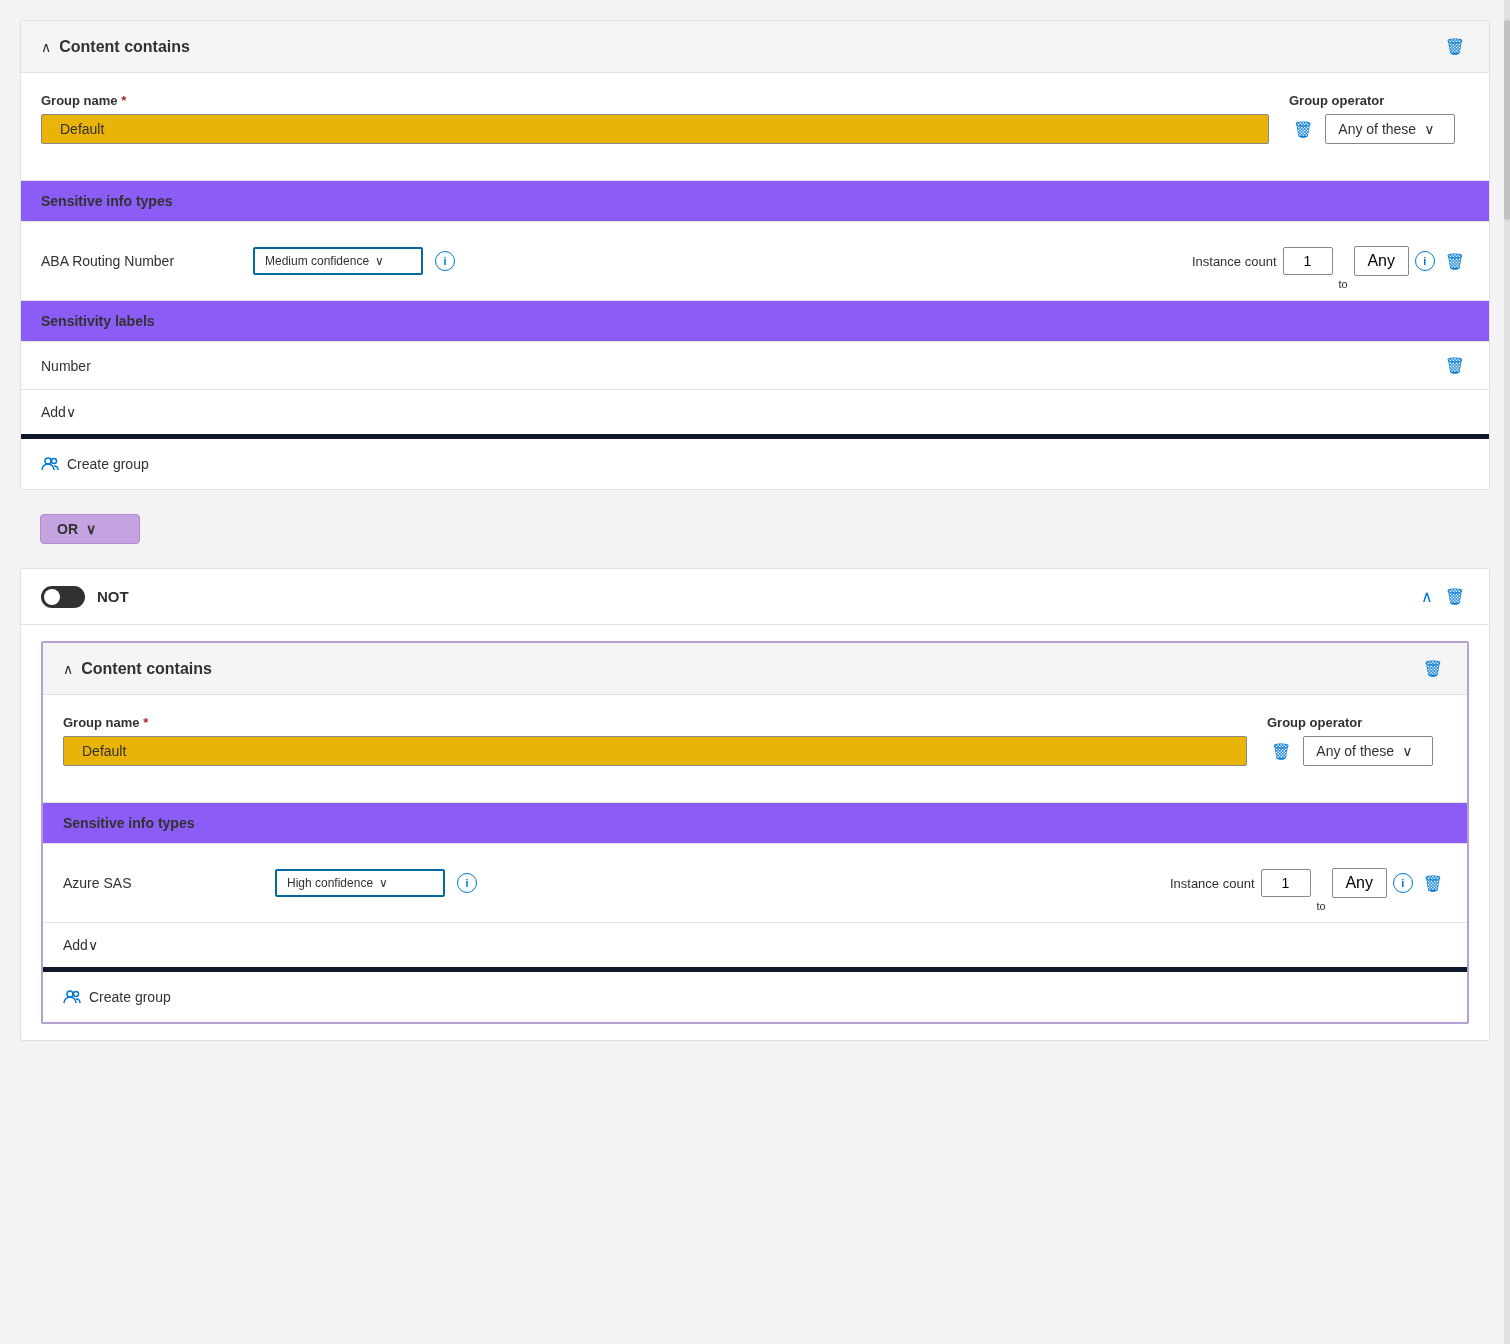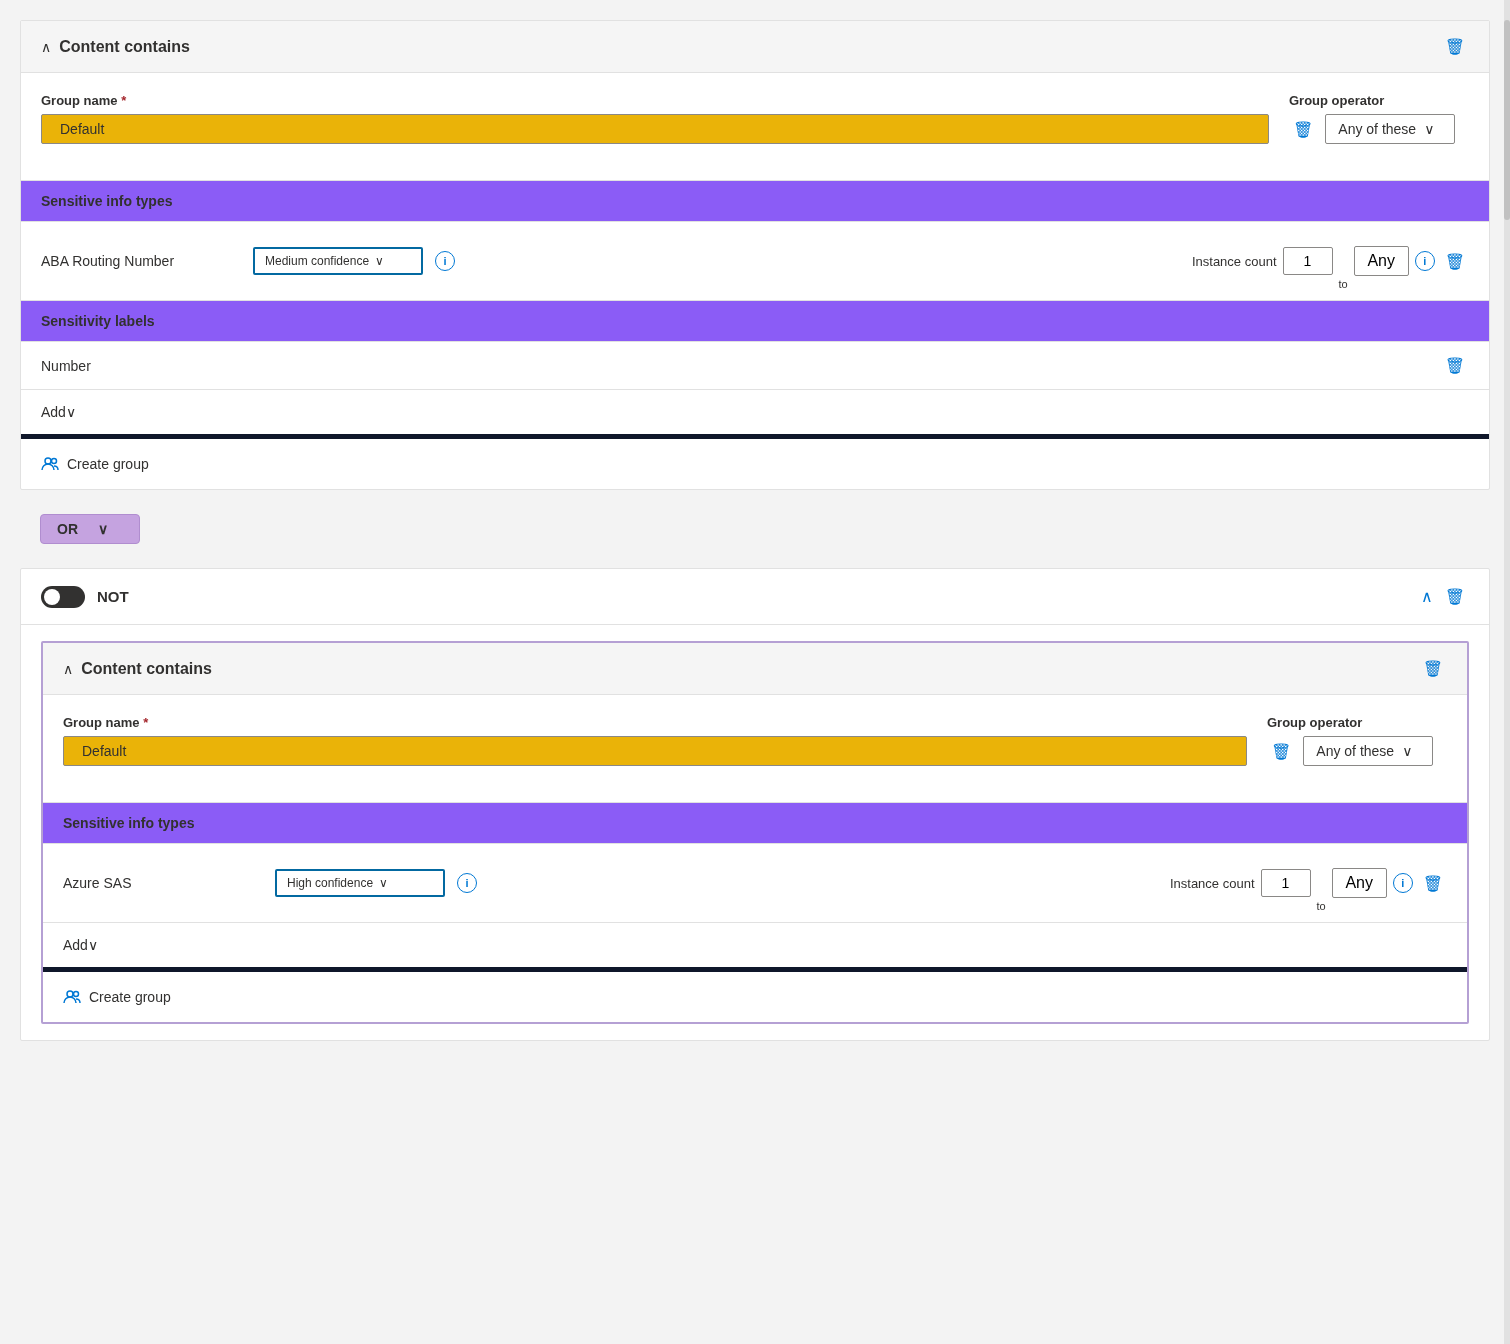--- a/index.html
+++ b/index.html
@@ -280,21 +280,21 @@
     .or-dropdown {
       background: #c5a3e0;
       border: 1px solid #b08dcf;
       border-radius: 4px;
       padding: 6px 16px;
       font-size: 14px;
       font-weight: 600;
       cursor: pointer;
       display: flex;
       align-items: center;
-      gap: 20px;
+      gap: 8px;
       color: #323130;
       min-width: 100px;
     }
 
     
     .not-card {
       background: #fff;
       border: 1px solid #e1e1e1;
       border-radius: 2px;
     }

